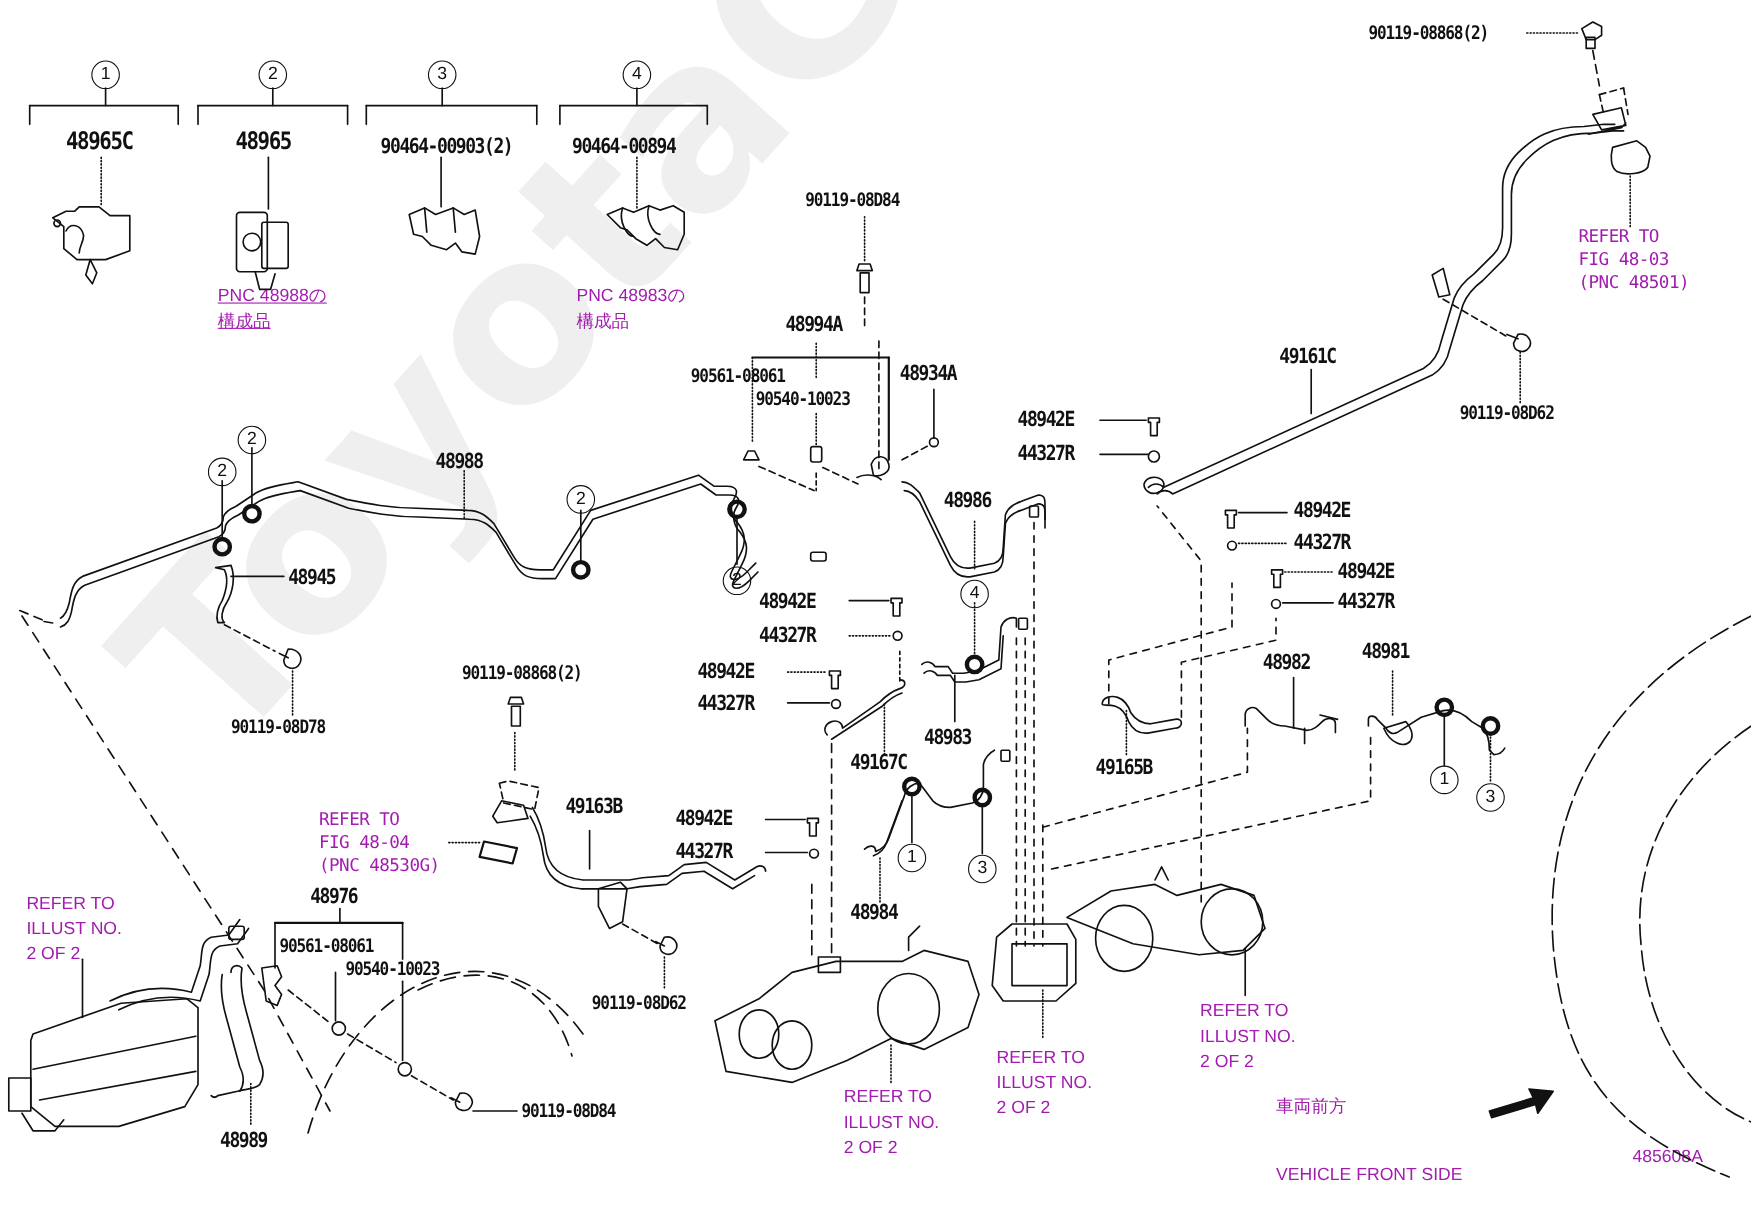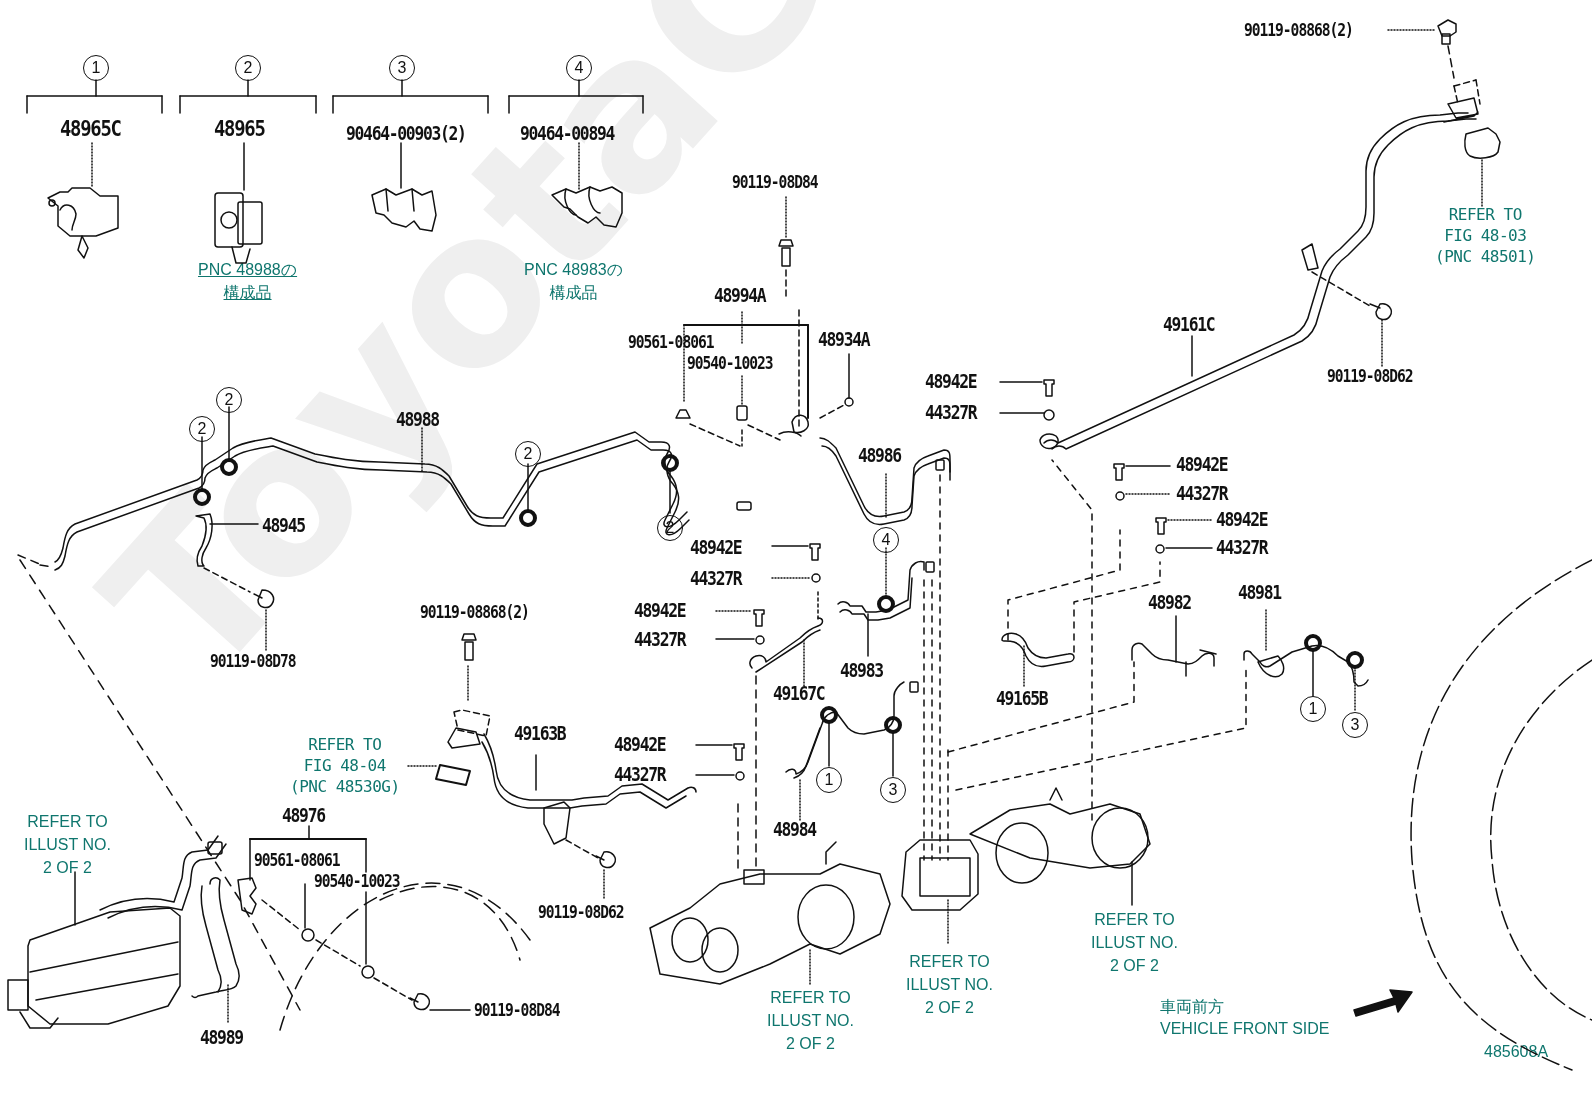--- a/index.html
+++ b/index.html
@@ -5,21 +5,21 @@
   html, body { margin:0; padding:0; background:#ffffff; }
   body { width:1592px; height:1099px; position:relative; overflow:hidden;
          font-family:"DejaVu Sans Mono", monospace; color:#111; }
   #stage { position:absolute; left:0; top:0; width:1592px; height:1099px; }
   svg#art { position:absolute; left:0; top:0; }
   .lbl { position:absolute; font-family:"DejaVu Sans Mono", monospace; font-weight:bold;
          font-size:19px; letter-spacing:-1.5px; white-space:nowrap; line-height:1; color:#111;
          transform:scaleX(0.86); transform-origin:left top; cursor:pointer; }
   .lbl.sm { font-size:17px; letter-spacing:-1.2px; }
   .note { position:absolute; font-family:"Liberation Sans", sans-serif; font-size:16px;
-          line-height:23px; white-space:pre; color:#0f766e;text-align:center; }
+          line-height:23px; white-space:pre; color:#a21caf; }
   .note.mono { font-family:"DejaVu Sans Mono", monospace; font-size:16px; line-height:21px; letter-spacing:-0.5px; }
   .circ { position:absolute; width:26px; height:26px; border:1.6px solid #111; border-radius:50%;
           background:#fff; font-family:"Liberation Sans", sans-serif; font-size:16px;
           display:flex; align-items:center; justify-content:center; box-sizing:border-box; }
   .watermark { position:absolute; left:60px; top:560px; font-family:"DejaVu Sans", sans-serif;
                font-size:210px; font-weight:bold; color:#efefef; transform:rotate(-48deg);
                transform-origin:left top; white-space:nowrap; pointer-events:none; z-index:0; }
   .art-layer { z-index:1; }
   .txt-layer { z-index:2; }
 </style>
@@ -412,16 +412,16 @@
     <div class="circ" style="left:216px;top:387px;">2</div>
     <div class="circ" style="left:515px;top:441px;">2</div>
     <div class="circ" style="left:657px;top:515px;">2</div>
     <div class="circ" style="left:873px;top:527px;">4</div>
     <div class="circ" style="left:816px;top:767px;">1</div>
     <div class="circ" style="left:880px;top:777px;">3</div>
     <div class="circ" style="left:1300px;top:696px;">1</div>
     <div class="circ" style="left:1342px;top:712px;">3</div>
 
     <div class="note" style="left:1160px;top:996px;line-height:22px;">車両前方</div>
-    <div class="note" style="left:1160px;top:1018px;line-height:22px;">VEHICLE FRONT SIDE</div>
+    <div class="note" style="left:1160px;top:1058px;line-height:22px;">VEHICLE FRONT SIDE</div>
     <div class="note" style="left:1484px;top:1040px;">485608A</div>
   </div>
 </div>
 
 </body></html>

